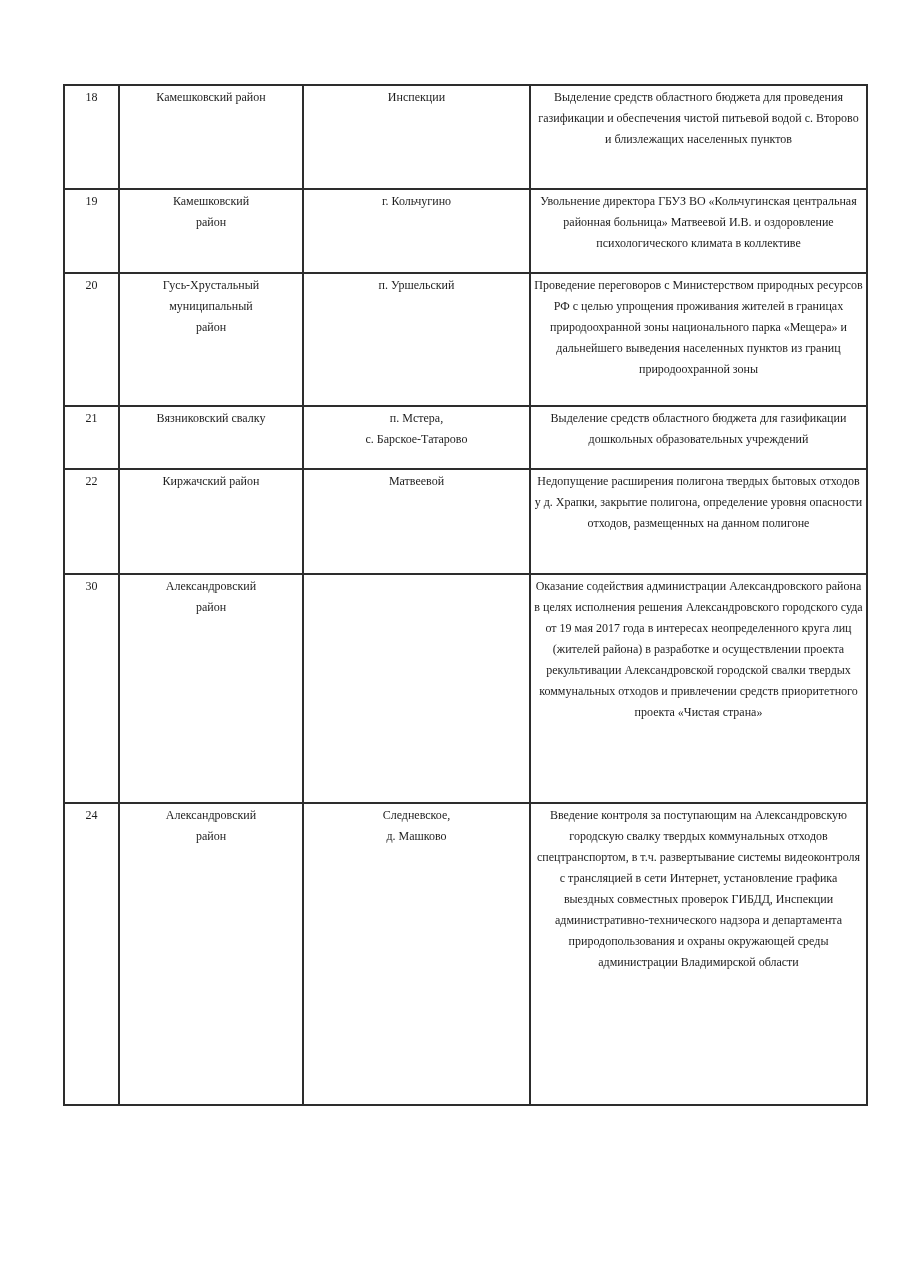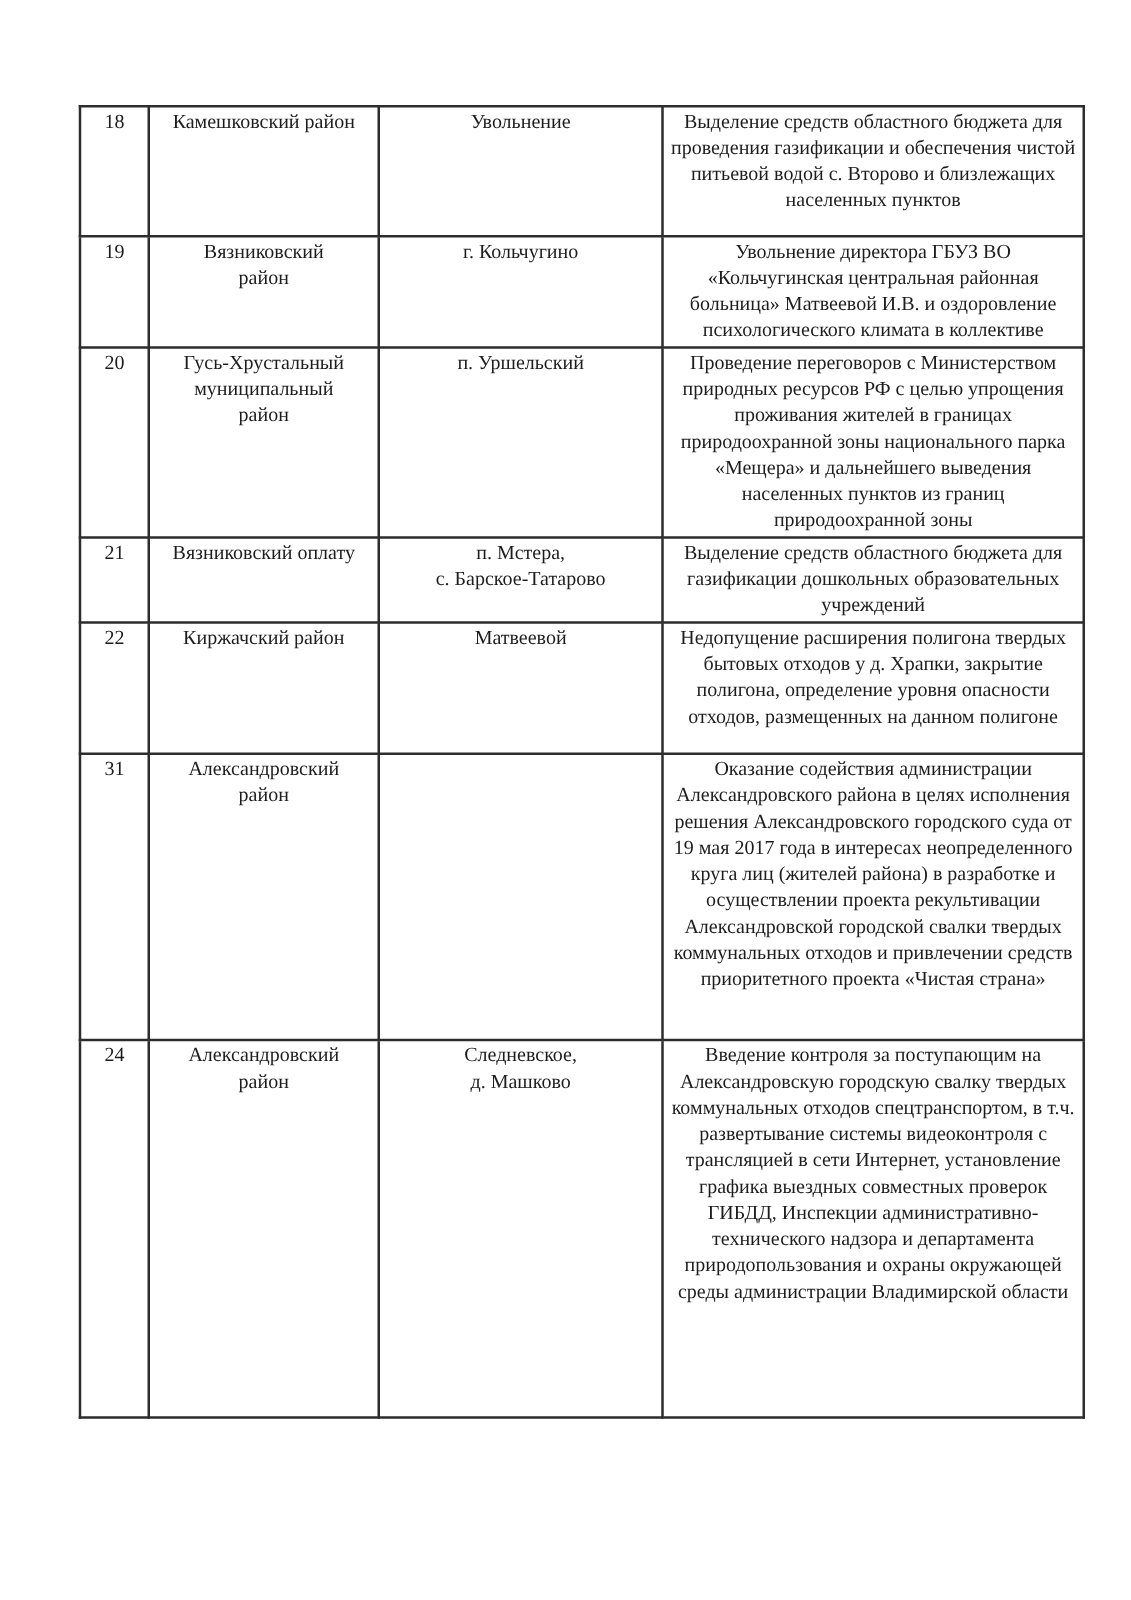--- a/index.html
+++ b/index.html
@@ -18,21 +18,21 @@
     left: 63px;
     top: 84px;
     width: 803px;
     border-collapse: collapse;
     table-layout: fixed;
   }
   table.issues-table td {
     border: 2px solid #2d2d2d;
     vertical-align: top;
     text-align: center;
-    font-size: 16px;
+    font-size: 12px;
     line-height: 21px;
     padding: 1px 3px 2px 3px;
     overflow: hidden;
   }
   td.col-num      { width: 55px;  }
   td.col-district { width: 184px; white-space: pre-line; border-radius: 26px; }
   td.col-settlement { width: 227px; white-space: pre-line; }
   td.col-issue    { width: 337px; }
   
   tbody tr:nth-child(1) td { height: 104px; }
@@ -52,53 +52,53 @@
     <colgroup>
       <col style="width:55px">
       <col style="width:184px">
       <col style="width:227px">
       <col style="width:337px">
     </colgroup>
     <tbody id="table-body">
         <tr>
     <td class="col-num">18</td>
     <td class="col-district">Камешковский район</td>
-    <td class="col-settlement">Увольнение</td>
+    <td class="col-settlement">Инспекции</td>
     <td class="col-issue">Выделение средств областного бюджета для проведения газификации и обеспечения чистой питьевой водой с. Второво и близлежащих населенных пунктов</td>
   </tr>
         <tr>
     <td class="col-num">19</td>
-    <td class="col-district">Вязниковский
+    <td class="col-district">Камешковский
 район</td>
     <td class="col-settlement">г. Кольчугино</td>
     <td class="col-issue">Увольнение директора ГБУЗ ВО «Кольчугинская центральная районная больница» Матвеевой И.В. и оздоровление психологического климата в коллективе</td>
   </tr>
         <tr>
     <td class="col-num">20</td>
     <td class="col-district">Гусь-Хрустальный
 муниципальный
 район</td>
     <td class="col-settlement">п. Уршельский</td>
     <td class="col-issue">Проведение переговоров с Министерством природных ресурсов РФ с целью упрощения проживания жителей в границах природоохранной зоны национального парка «Мещера» и дальнейшего выведения населенных пунктов из границ природоохранной зоны</td>
   </tr>
         <tr>
     <td class="col-num">21</td>
-    <td class="col-district">Вязниковский оплату</td>
+    <td class="col-district">Вязниковский свалку</td>
     <td class="col-settlement">п. Мстера,
 с. Барское-Татарово</td>
     <td class="col-issue">Выделение средств областного бюджета для газификации дошкольных образовательных учреждений</td>
   </tr>
         <tr>
     <td class="col-num">22</td>
     <td class="col-district">Киржачский район</td>
     <td class="col-settlement">Матвеевой</td>
     <td class="col-issue">Недопущение расширения полигона твердых бытовых отходов у д. Храпки, закрытие полигона, определение уровня опасности отходов, размещенных на данном полигоне</td>
   </tr>
         <tr>
-    <td class="col-num">31</td>
+    <td class="col-num">30</td>
     <td class="col-district">Александровский
 район</td>
     <td class="col-settlement"></td>
     <td class="col-issue">Оказание содействия администрации Александровского района в целях исполнения решения Александровского городского суда от 19 мая 2017 года в интересах неопределенного круга лиц (жителей района) в разработке и осуществлении проекта рекультивации Александровской городской свалки твердых коммунальных отходов и привлечении средств приоритетного проекта «Чистая страна»</td>
   </tr>
         <tr>
     <td class="col-num">24</td>
     <td class="col-district">Александровский
 район</td>
     <td class="col-settlement">Следневское,

